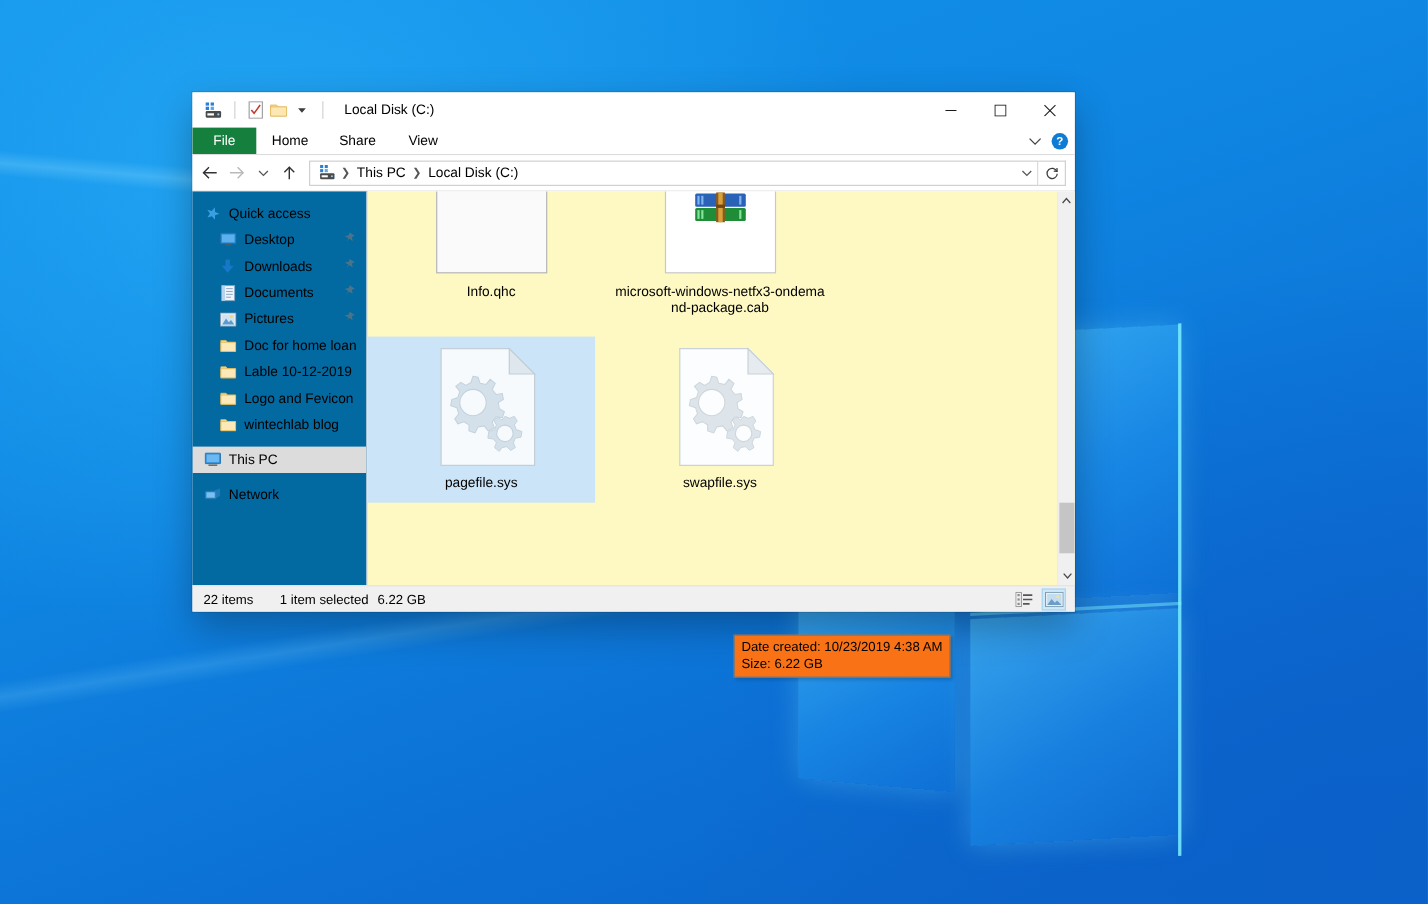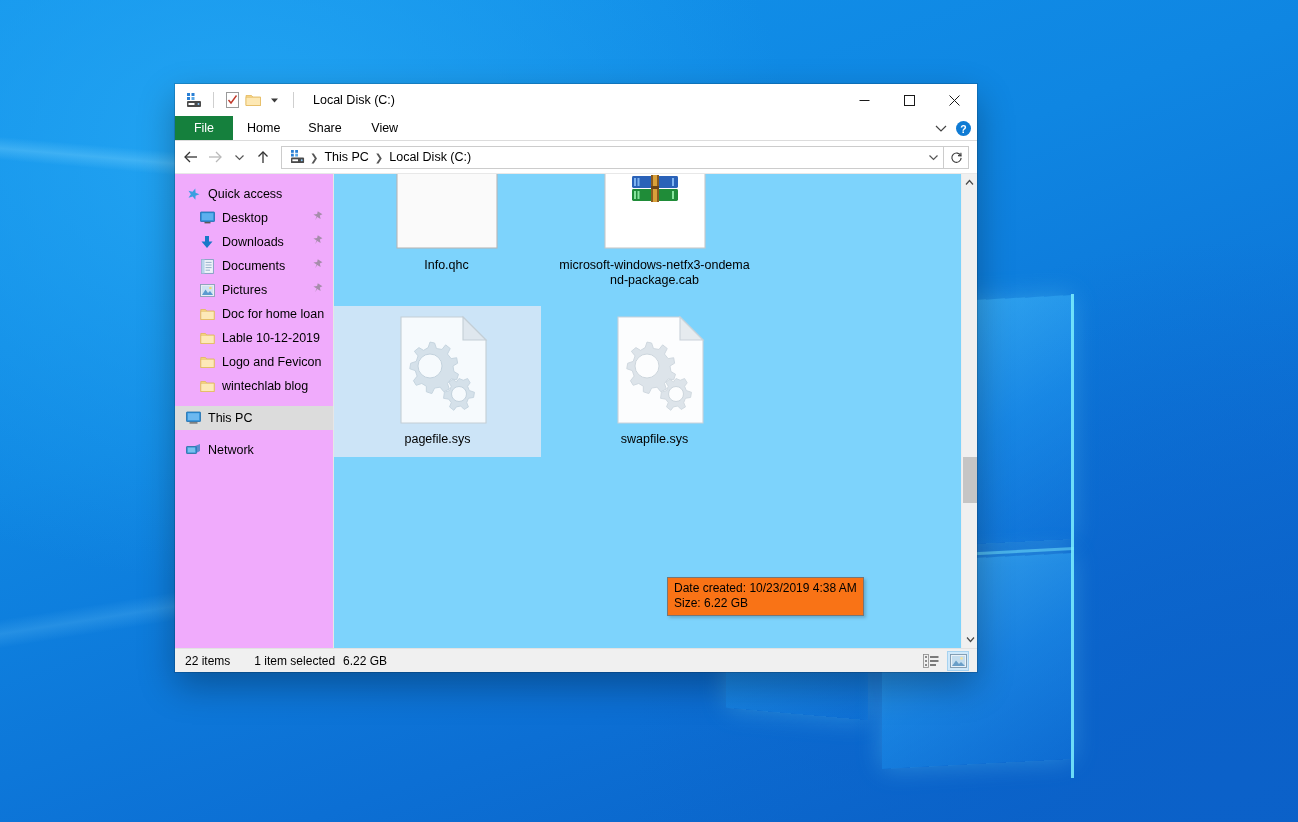--- a/index.html
+++ b/index.html
@@ -47,21 +47,21 @@
     position: absolute;
     background: linear-gradient(150deg, rgba(90,205,255,0.55) 0%, rgba(40,165,250,0.42) 55%, rgba(20,130,230,0.30) 100%);
     box-shadow: 0 0 26px rgba(120,225,255,0.30);
   }
   .pane-edge { position: absolute; background: rgba(125,240,255,0.85); }
 
   
   #explorer {
     position: absolute;
     left: 175px; top: 84px;
-    width: 802px; height: 588px;
+    width: 802px; height: 472px;
     background: #ffffff;
     box-shadow: 0 0 0 1px rgba(0,0,0,0.14), 0 14px 34px rgba(0,0,0,0.30);
     display: flex; flex-direction: column;
     font-size: 12px;
     color: #000;
   }
 
   
   .titlebar {
     height: 32px;
@@ -184,21 +184,21 @@
     padding-left: 8px;
     gap: 9px;
   }
   .search-ph { font-size: 12.5px; color: #6d6d6d; }
 
   
   .body-row { flex: 1; display: flex; min-height: 0; border-top: 1px solid #e8e8e8; }
 
   .sidebar {
     width: 159px;
-    background: #f0abfc;
+    background: #0369a1;
     border-right: 1px solid #e6e6e6;
     padding-top: 8px;
     flex: none;
     overflow: hidden;
   }
   .nav-item {
     height: 24px;
     display: flex; align-items: center;
     padding-left: 10px;
     font-size: 12.5px;
@@ -215,21 +215,21 @@
   }
   .nav-item.lvl2 { padding-left: 24px; }
   .nav-item .pin {
     position: absolute; right: 10px;
     opacity: 0.62;
   }
   .nav-gap { height: 8px; }
 
   .content {
     flex: 1;
-    background: #7dd3fc;
+    background: #fef9c3;
     position: relative;
     overflow: hidden;
     min-width: 0;
   }
   .grid {
     position: absolute;
     left: 0; right: 16px; top: 0; bottom: 0;
     padding: 0 8px;
   }
   .tile {

